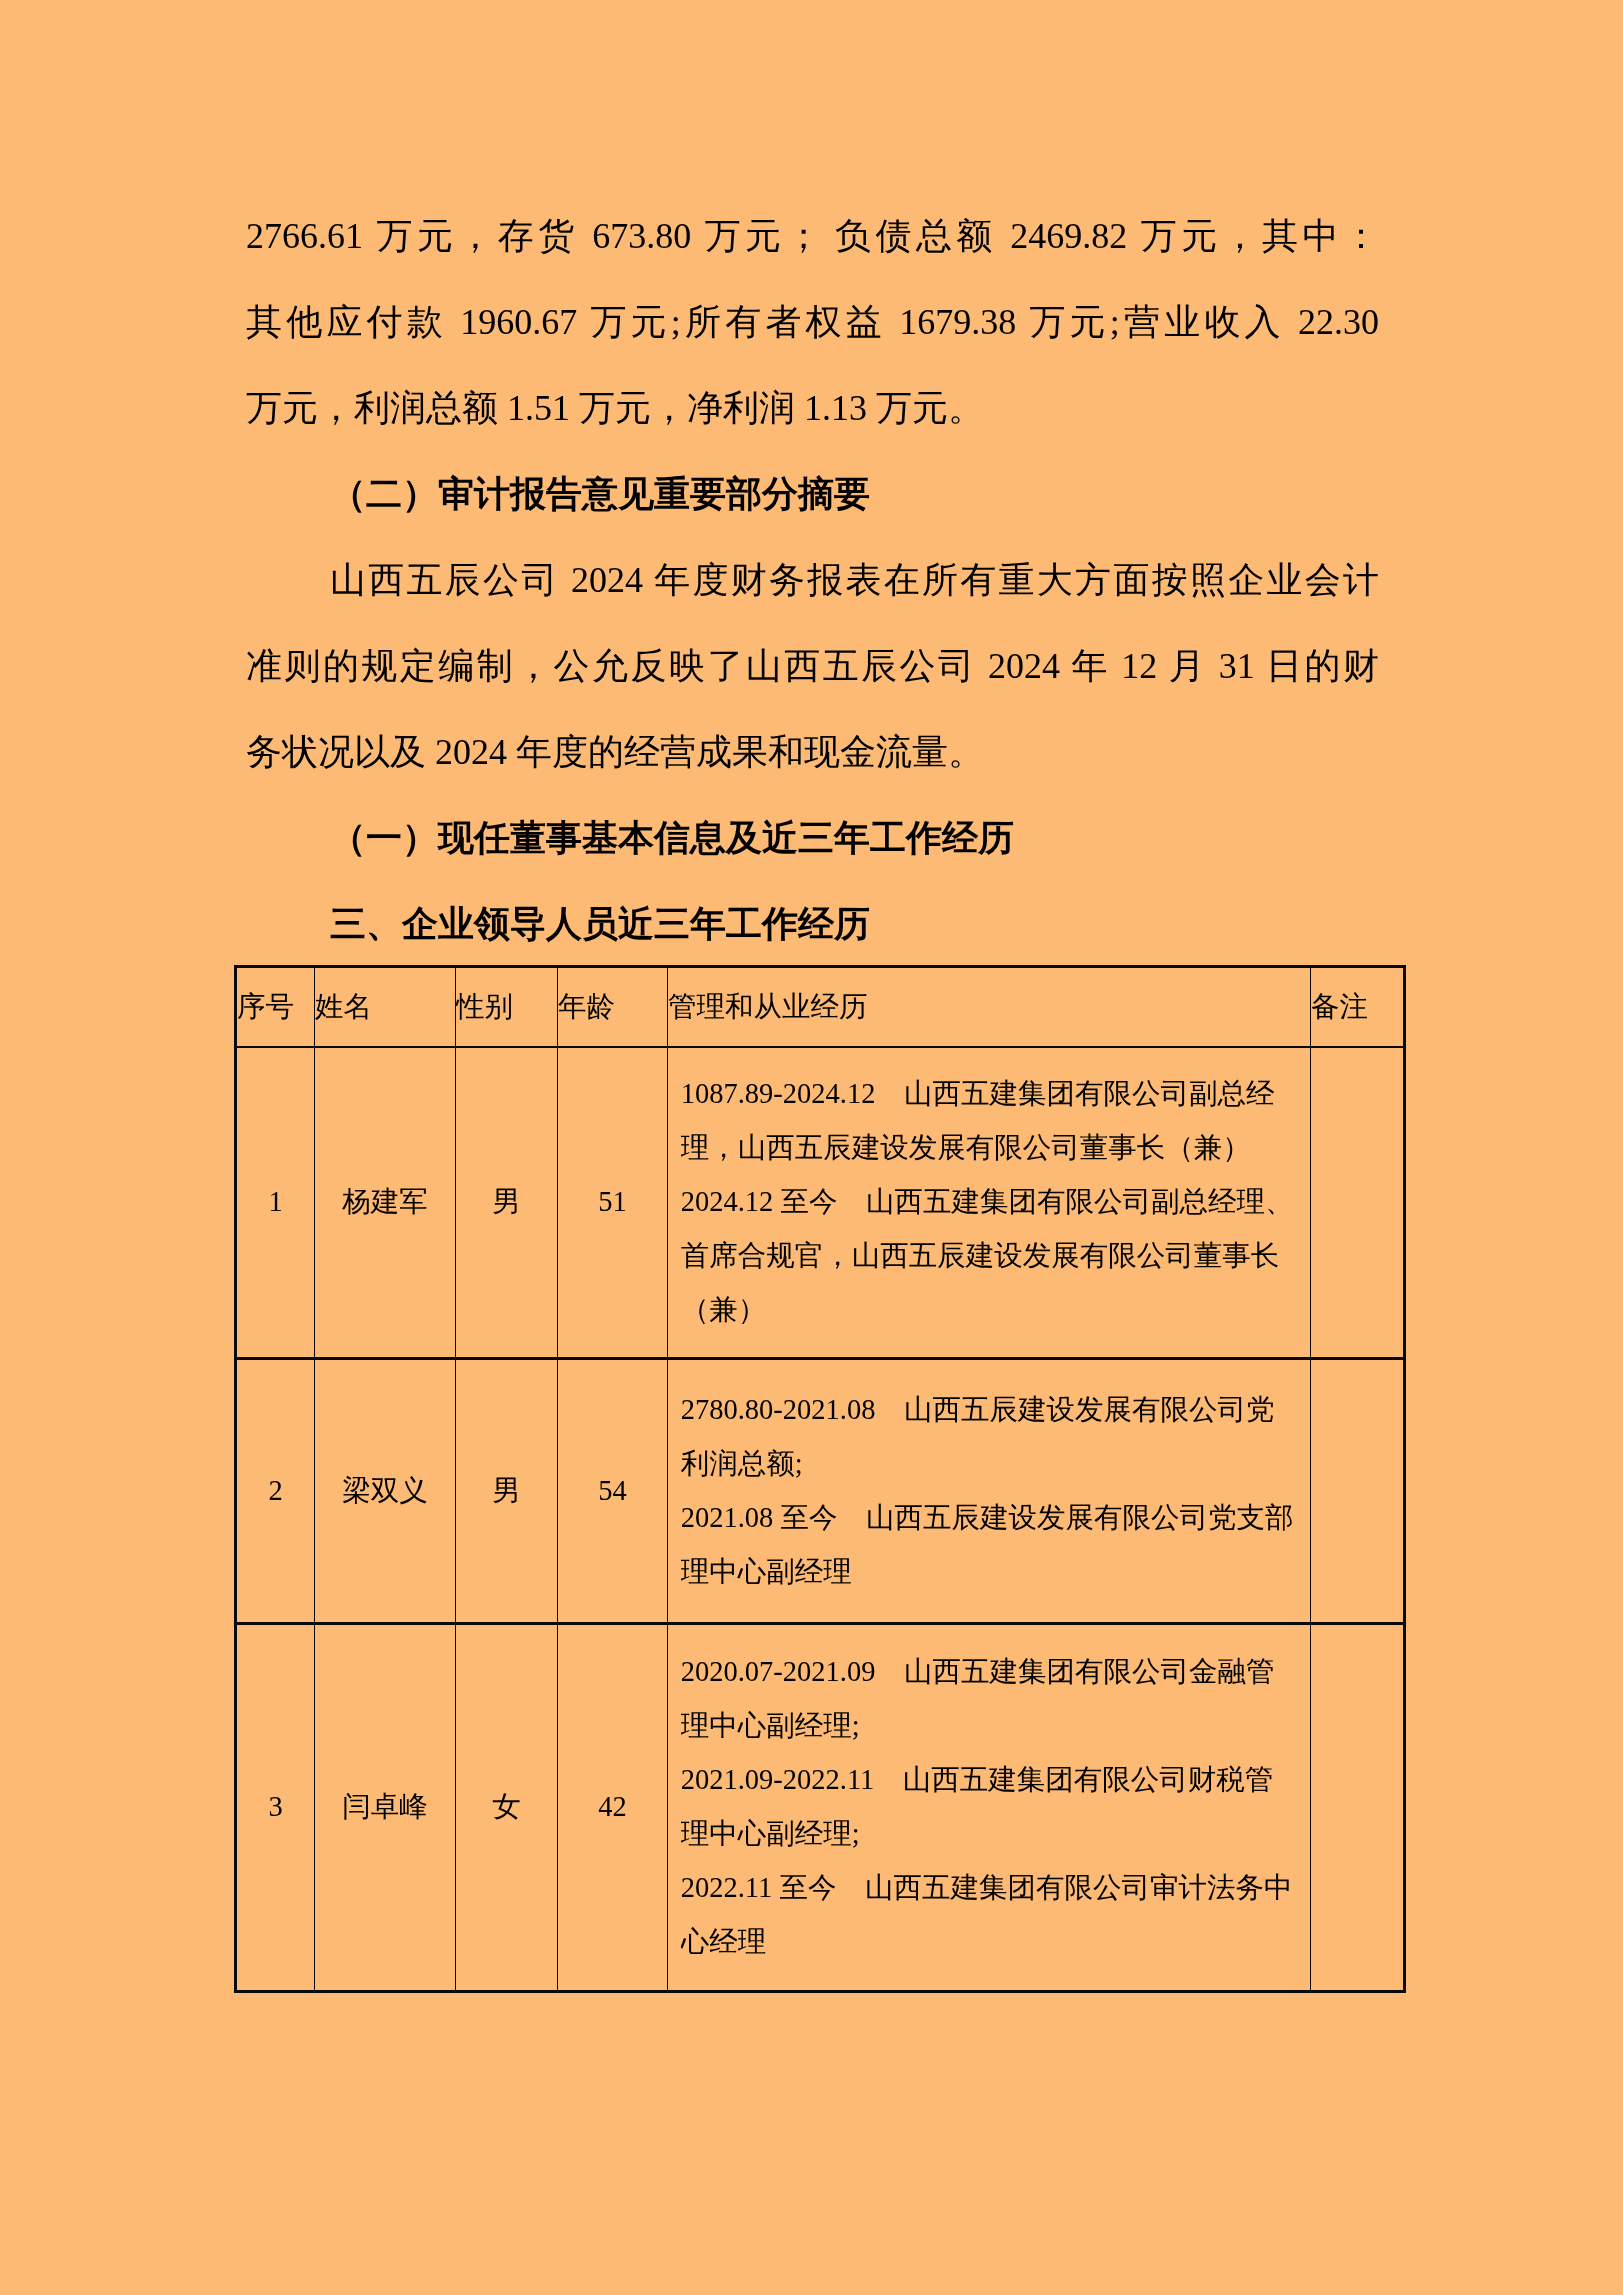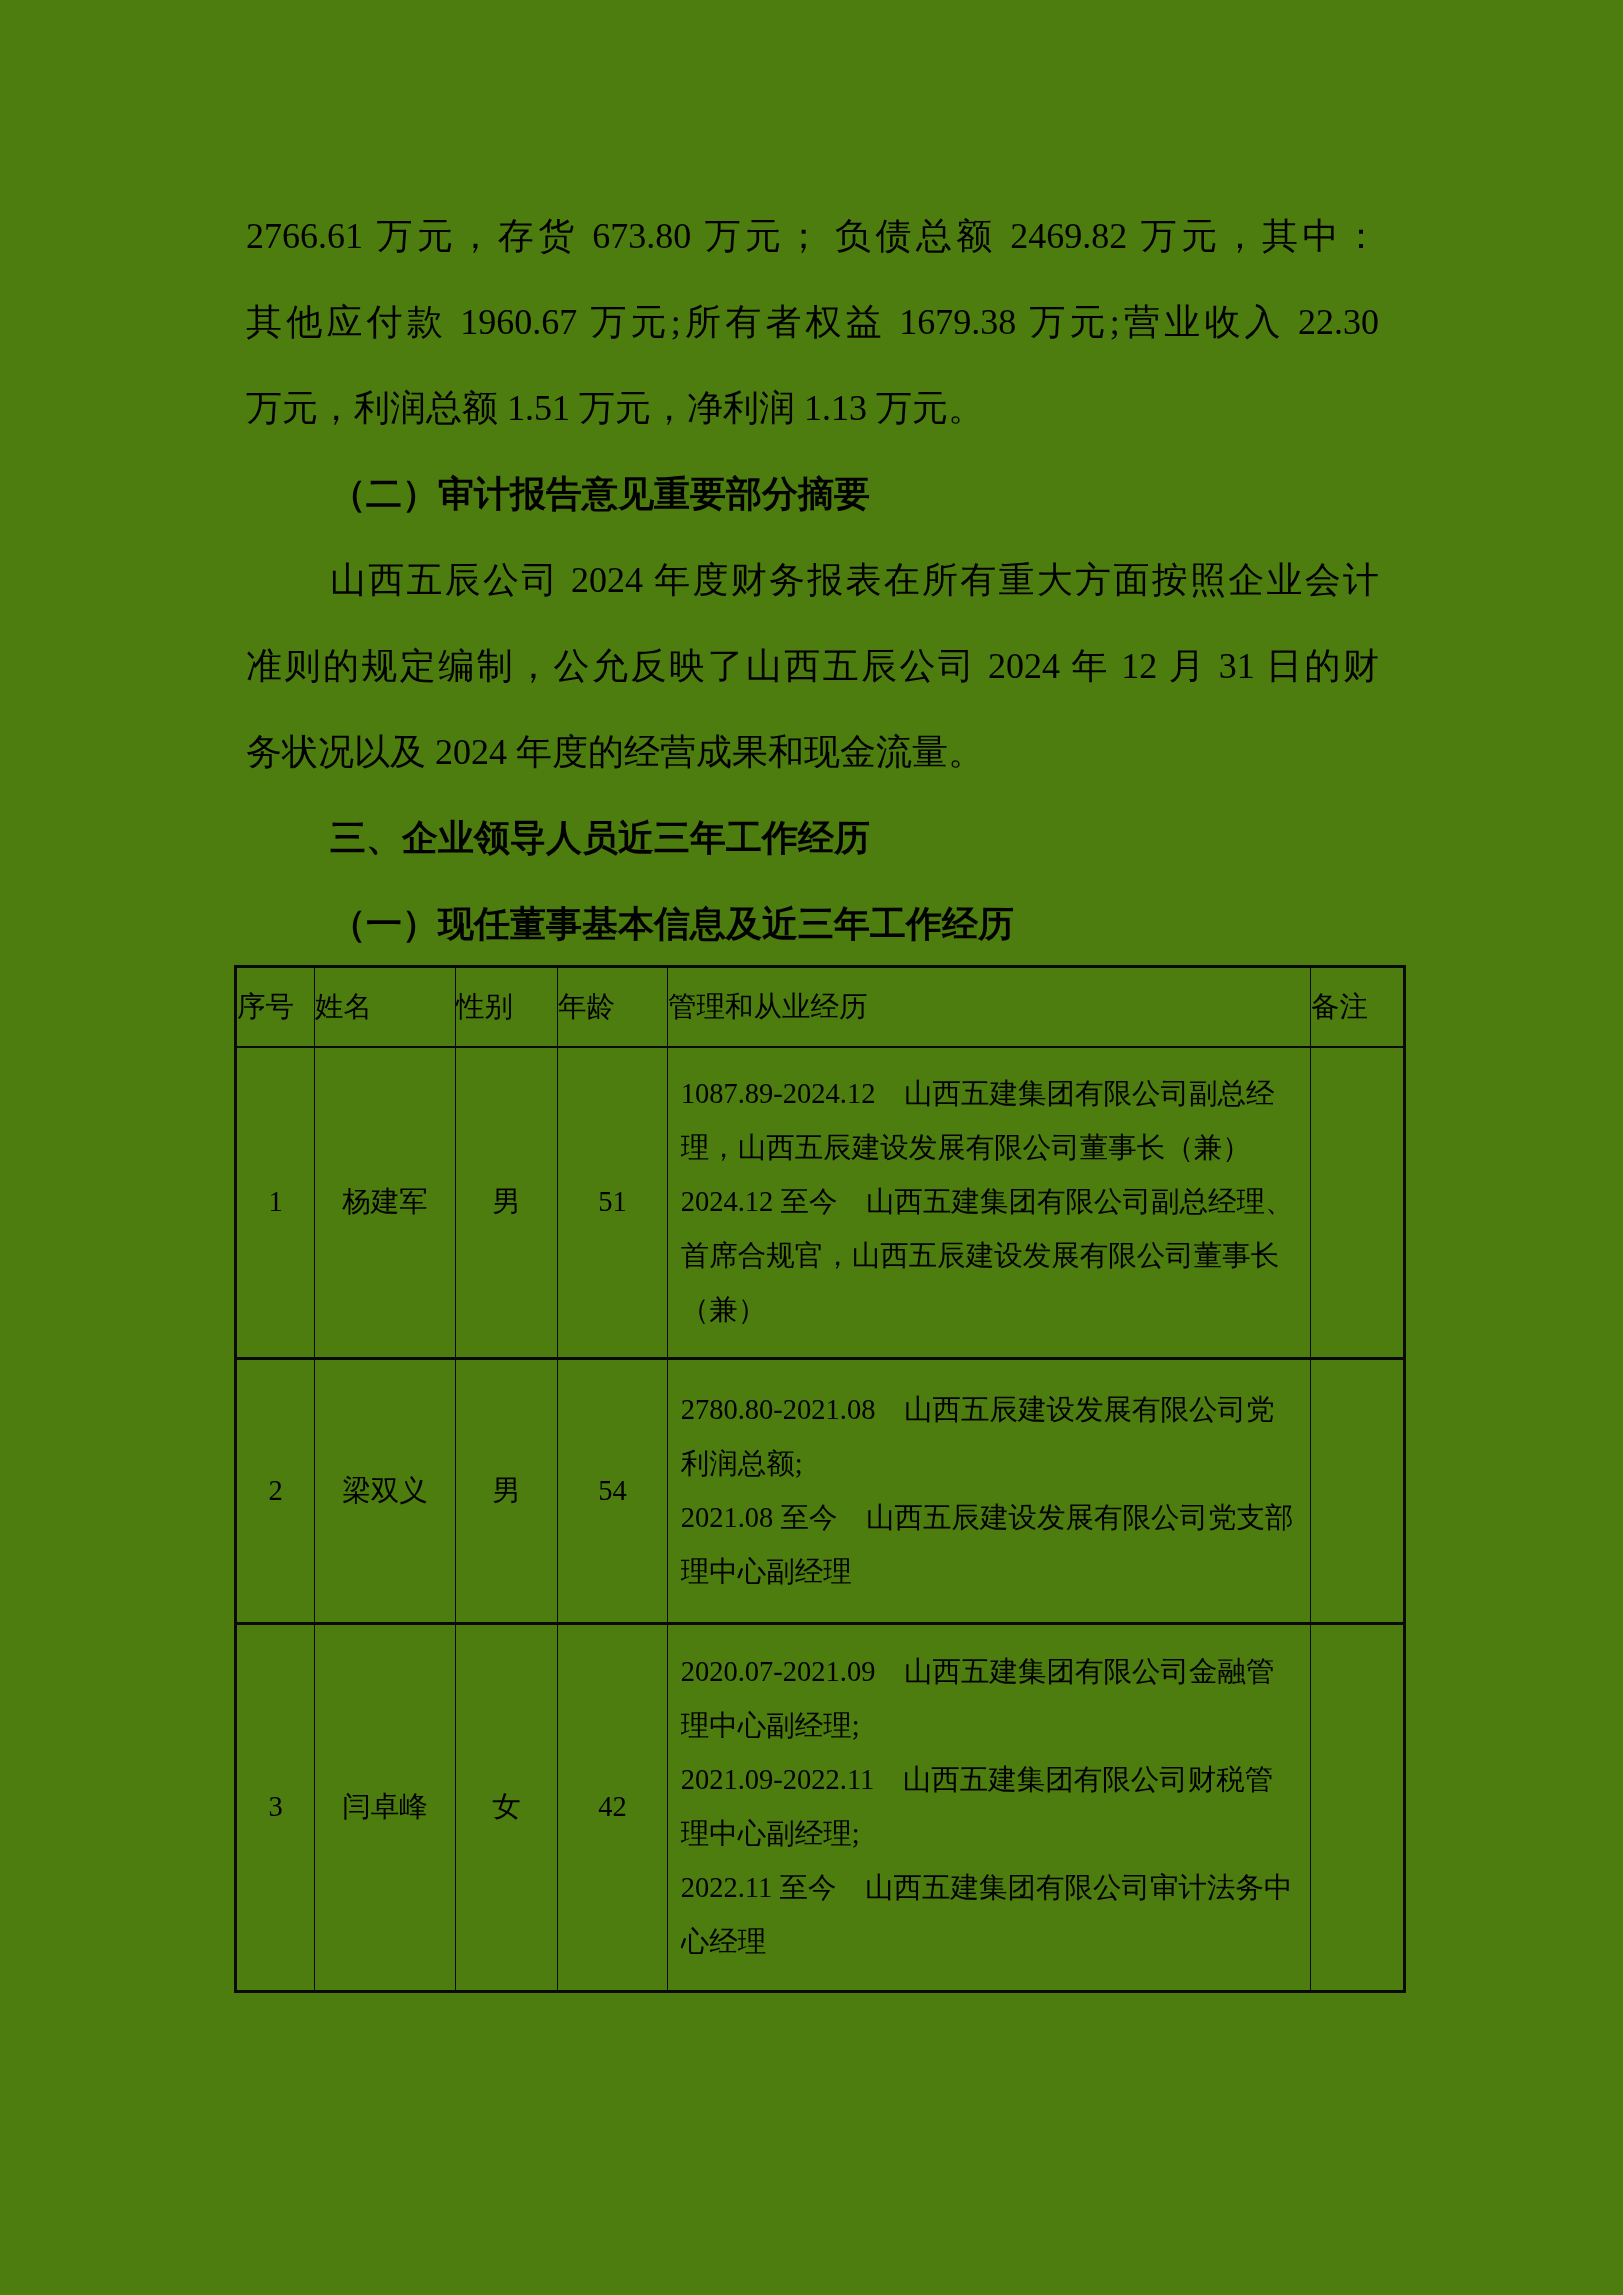--- a/index.html
+++ b/index.html
@@ -8,21 +8,21 @@
     height: 2295px;
     background: #ffffff;
     color: #000000;
     font-family: "Liberation Serif", "DejaVu Serif", serif;
     overflow: hidden;
     position: relative;
   }
   .page {
     position: absolute;
     inset: 0;
-    background: #4d7c0f;
+    background: #fdba74;
   }
   .body-text {
     padding: 193px 244px 0 246px;
     width: 1133px;
   }
   .line {
     height: 86px;
     line-height: 86px;
     font-size: 36px;
     text-align: justify;
@@ -95,22 +95,22 @@
     <div class="line">2766.61 万元，存货 673.80 万元； 负债总额 2469.82 万元，其中：</div>
     <div class="line">其他应付款 1960.67 万元;所有者权益 1679.38 万元;营业收入 22.30</div>
     <div class="line para-end">万元，利润总额 1.51 万元，净利润 1.13 万元。</div>
 
     <div class="line heading indent">（二）审计报告意见重要部分摘要</div>
 
     <div class="line indent">山西五辰公司 2024 年度财务报表在所有重大方面按照企业会计</div>
     <div class="line">准则的规定编制，公允反映了山西五辰公司 2024 年 12 月 31 日的财</div>
     <div class="line para-end">务状况以及 2024 年度的经营成果和现金流量。</div>
 
+    <div class="line heading indent">（一）现任董事基本信息及近三年工作经历</div>
     <div class="line heading indent">三、企业领导人员近三年工作经历</div>
-    <div class="line heading indent">（一）现任董事基本信息及近三年工作经历</div>
 
     <table class="dir-table">
       <colgroup>
         <col class="c-no">
           <col class="c-name">
           <col class="c-gender">
         <col class="c-age">
           <col class="c-exp">
           <col class="c-note">
       </colgroup>

